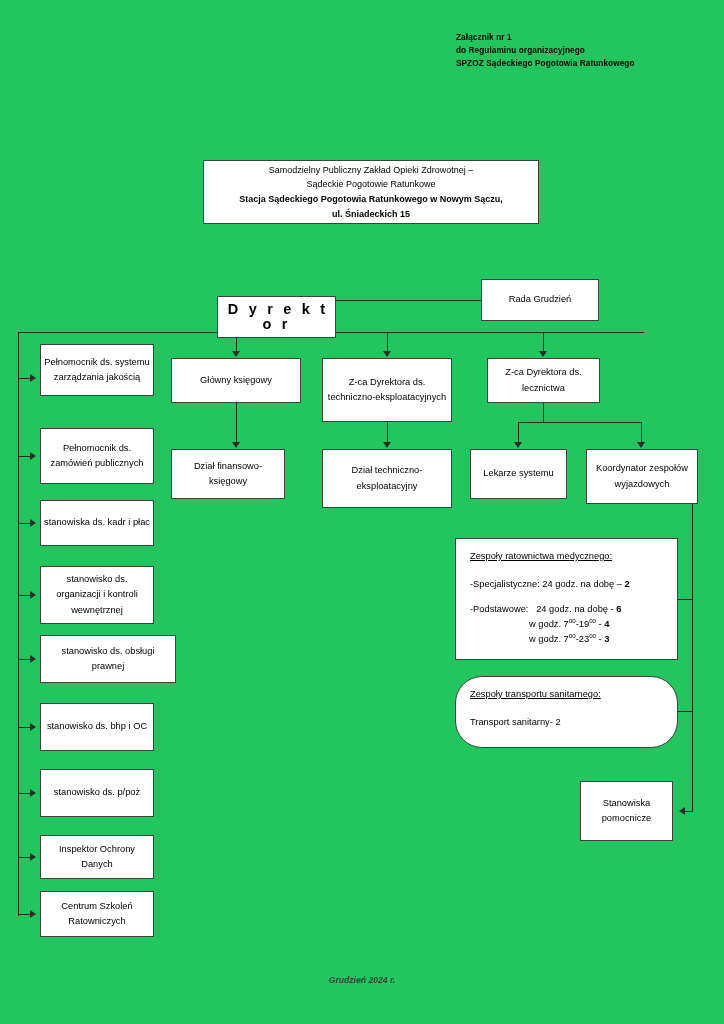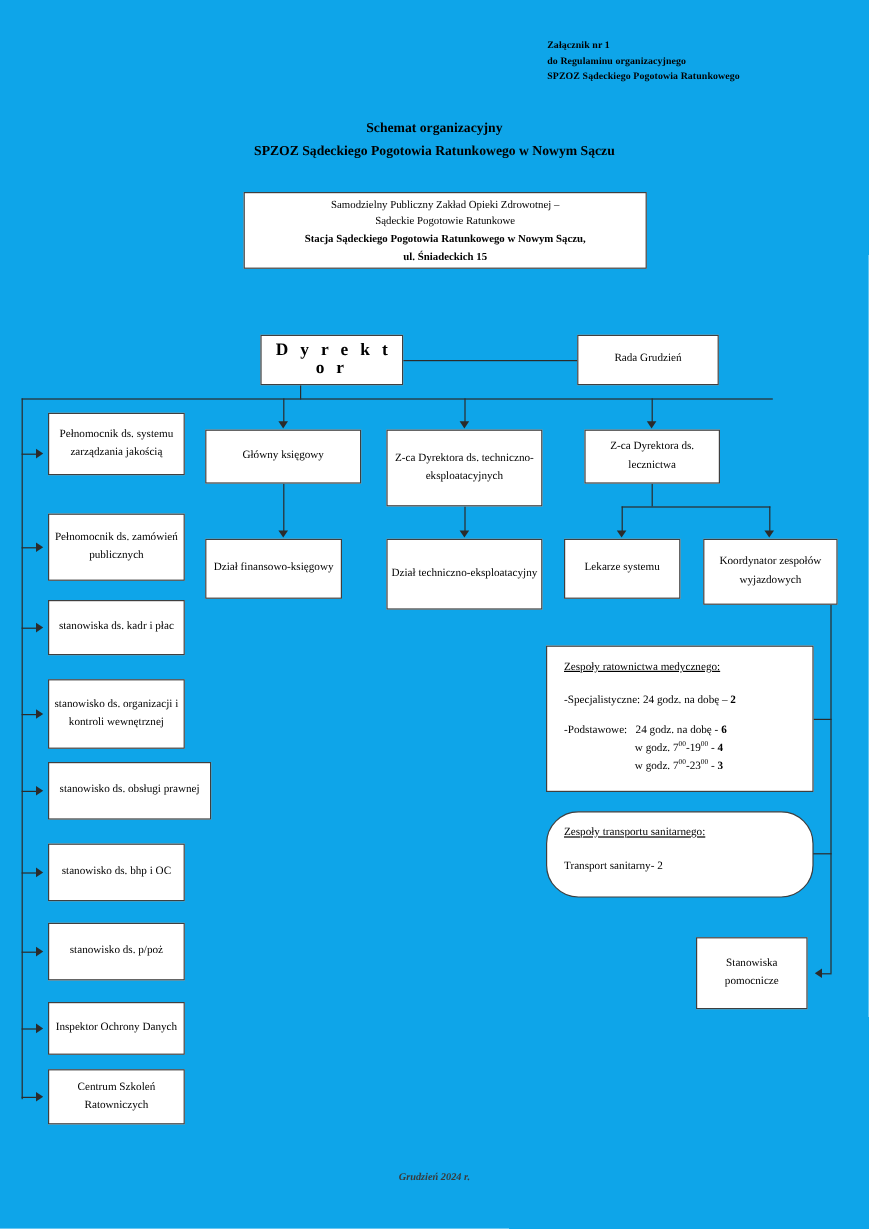--- a/index.html
+++ b/index.html
@@ -10,22 +10,21 @@
   }
   body {
     font-family: "Liberation Sans", sans-serif;
     color: #000000;
   }
   #page {
     position: relative;
     width: 724px;
     height: 1024px;
     overflow: hidden;
-    background: #0ea5e9;
-    font-family: Liberation Serif, serif;
+    background: #22c55e;
   }
 
   
   .hdr-note {
     position: absolute;
     left: 456px;
     top: 31px;
     font-size: 8.2px;
     font-weight: bold;
     line-height: 13.2px;
@@ -147,24 +146,20 @@
 <body>
 
 <div id="page">
 
   <div class="hdr-note">
     <div>Załącznik nr 1</div>
     <div>do Regulaminu organizacyjnego</div>
     <div>SPZOZ Sądeckiego Pogotowia Ratunkowego</div>
   </div>
 
-  <div class="doc-title">
-    <div>Schemat organizacyjny</div>
-    <div>SPZOZ Sądeckiego Pogotowia Ratunkowego w Nowym Sączu</div>
-  </div>
 
   <div class="box box-top" style="left:203px; top:160px; width:336px; height:64px;">
     <div class="inner">
       <div>Samodzielny Publiczny Zakład Opieki Zdrowotnej –</div>
       <div>Sądeckie Pogotowie Ratunkowe</div>
       <div class="b">Stacja Sądeckiego Pogotowia Ratunkowego w Nowym Sączu,</div>
       <div class="b">ul. Śniadeckich 15</div>
     </div>
   </div>
 
@@ -178,21 +173,21 @@
 
   <div class="ln v" style="left:236px; top:332px; height:21px;"></div>
   <div class="arw down" style="left:232px; top:351px;"></div>
 
   <div class="ln v" style="left:387px; top:332px; height:21px;"></div>
   <div class="arw down" style="left:383px; top:351px;"></div>
 
   <div class="ln v" style="left:543px; top:332px; height:21px;"></div>
   <div class="arw down" style="left:539px; top:351px;"></div>
 
-  <div class="box box-dyrektor" style="left:217px; top:279px; width:119px; height:42px;">
+  <div class="box box-dyrektor" style="left:217px; top:296px; width:119px; height:42px;">
     <div class="inner">D y r e k t o r</div>
   </div>
 
   <div class="box" style="left:481px; top:279px; width:118px; height:42px;">
     <div class="inner">Rada Grudzień</div>
   </div>
 
   <div class="box" style="left:171px; top:358px; width:130px; height:45px;">
     <div class="inner">Główny księgowy</div>
   </div>

